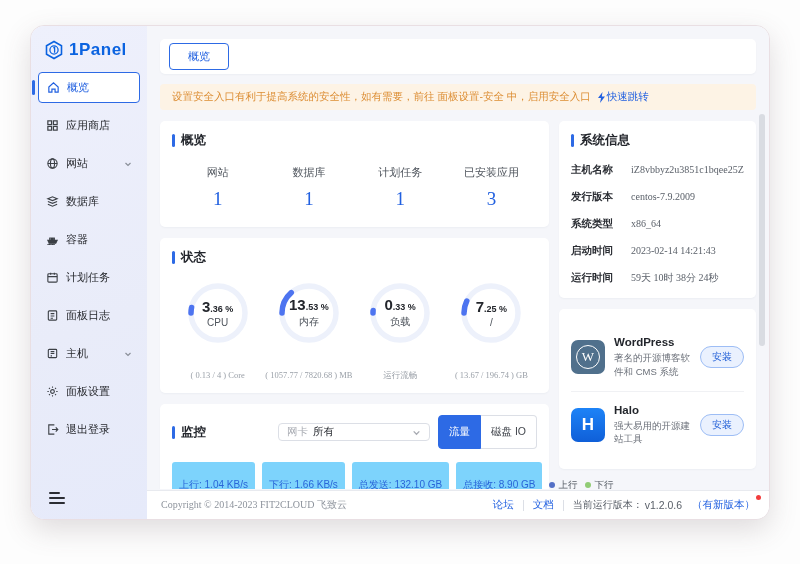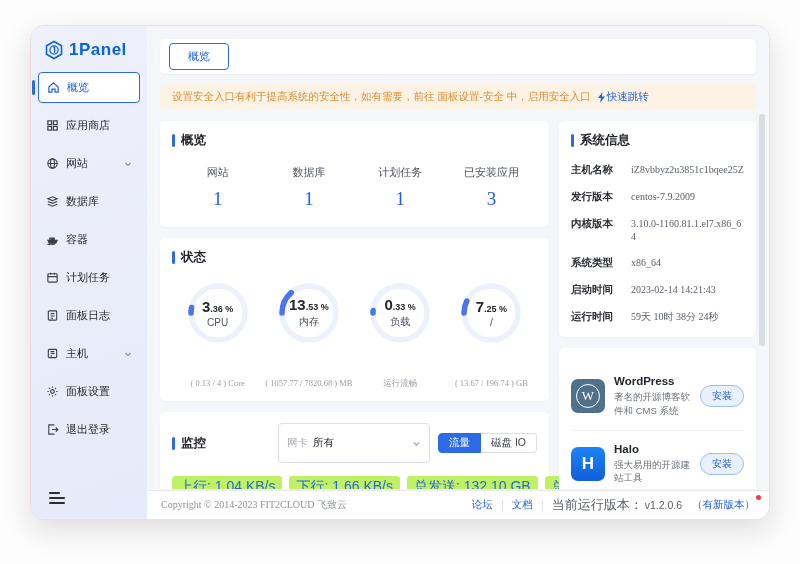--- a/index.html
+++ b/index.html
@@ -54,37 +54,37 @@
 
   
   .gauges { display:grid; grid-template-columns:repeat(4,1fr); margin-top:14px; }
   .gauge { text-align:center; }
   .gauge-ring { position:relative; width:66px; height:66px; margin:0 auto; }
   .gauge-ring svg { transform:rotate(-90deg); }
   .gauge-center { position:absolute; inset:0; display:flex; flex-direction:column; align-items:center; justify-content:center; }
   .g-num { font-weight:bold; color:#23262c; font-size:15px; line-height:1; }
   .g-num .frac { font-size:9px; font-weight:bold; }
   .g-label { font-size:10px; color:#4e545c; margin-top:3px; }
-  .g-caption { font-family:"Liberation Serif",serif; font-size:8.5px; color:#9aa0a8; margin-top:32px; }
+  .g-caption { font-family:"Liberation Serif",serif; font-size:8.5px; color:#9aa0a8; margin-top:24px; }
 
   
   .mon-head { display:flex; align-items:center; }
   .mon-controls { margin-left:auto; display:flex; align-items:center; gap:8px; }
-  .select { width:152px; height:40px; border:1px solid #dcdfe6; border-radius:4px; background:#fff;
+  .select { width:152px; height:18px; border:1px solid #dcdfe6; border-radius:4px; background:#fff;
     display:flex; align-items:center; padding:0 8px; font-size:10.5px; cursor:pointer; }
   .select .ph { color:#a8abb2; margin-right:5px; }
   .select .val { color:#23262c; }
   .select .chev { margin-left:auto; color:#a8abb2; }
   .btn-group { display:flex; }
-  .bg-btn { font-size:10.5px; padding:2px 10px; border:1px solid #dcdfe6; background:#fff; color:#42464d; cursor:pointer; }
+  .bg-btn { font-size:10.5px; padding:9px 10px; border:1px solid #dcdfe6; background:#fff; color:#42464d; cursor:pointer; }
   .bg-btn.first { border-radius:4px 0 0 4px; }
   .bg-btn.last { border-radius:0 4px 4px 0; border-left:none; }
   .bg-btn.on { background:#2d6ae5; border-color:#2d6ae5; color:#fff; }
   .chips { display:flex; align-items:center; gap:7px; margin-top:13px; }
-  .chip { background:#bef264; color:#2965d8; font-size:14px; padding:2px 7px; border-radius:3px; white-space:nowrap; }
+  .chip { background:#7dd3fc; color:#2965d8; font-size:10px; padding:16px 7px; border-radius:3px; white-space:nowrap; }
   .legend { margin-left:auto; display:flex; gap:8px; font-size:9.5px; color:#5a6069; white-space:nowrap; }
   .legend i { display:inline-block; width:6px; height:6px; border-radius:50%; margin-right:3px; }
   .y-unit { font-size:9px; color:#9aa0a8; margin-top:10px; }
 
   
   .sysrows { margin-top:14px; }
   .sysrow { display:flex; margin-bottom:13px; align-items:baseline; }
   .sys-label { width:60px; flex:0 0 60px; font-size:10.5px; color:#2b2e34; font-weight:bold; }
   .sys-value { font-family:"Liberation Serif",serif; font-size:10px; color:#5a6069; word-break:break-all; line-height:1.3; }
 
@@ -101,21 +101,21 @@
   .install-btn { flex:0 0 auto; font-size:10px; color:#2965d8; background:#eaf1fe; border:1px solid #9dbdf5;
     border-radius:11px; padding:3px 11px; cursor:pointer; white-space:nowrap; }
 
   
   .footer { position:absolute; left:0; right:0; bottom:0; height:29px; background:#fff; border-top:1px solid #e8eaef;
     display:flex; align-items:center; padding:0 14px; font-size:10px; color:#8d939c; z-index:5; }
   .footer .copy { font-family:"Liberation Serif",serif; }
   .f-right { margin-left:auto; display:flex; align-items:center; }
   .f-link { color:#2160e0; cursor:pointer; padding:0 9px; font-size:10.5px; }
   .f-sep { width:1px; height:11px; background:#dcdfe6; }
-  .f-ver { color:#5a6069; padding:0 2px 0 9px; font-size:13px; }
+  .f-ver { color:#5a6069; padding:0 2px 0 9px; font-size:10px; }
   .f-vernum { color:#5a6069; font-size:10.5px; }
   .f-new { color:#2160e0; cursor:pointer; position:relative; margin-left:10px; font-size:10.5px; }
   .f-new::after { content:""; position:absolute; right:-6px; top:-3px; width:5px; height:5px; background:#f23c3c; border-radius:50%; }
 
   .scrollbar { position:absolute; right:4px; top:88px; width:6px; height:232px; background:#cfd3da; border-radius:3px; opacity:.75; }
 </style>
 </head>
 <body>
 
 <div class="stage">
@@ -369,24 +369,20 @@
           <div class="card">
             <div class="card-title">系统信息</div>
             <div class="sysrows">
               <div class="sysrow">
                 <span class="sys-label">主机名称</span>
                     <span class="sys-value">iZ8vbbyz2u3851c1bqee25Z</span>
               </div>
               <div class="sysrow">
                 <span class="sys-label">发行版本</span>
                     <span class="sys-value">centos-7.9.2009</span>
-              </div>
-              <div class="sysrow">
-                <span class="sys-label">内核版本</span>
-                    <span class="sys-value">3.10.0-1160.81.1.el7.x86_64</span>
               </div>
               <div class="sysrow">
                 <span class="sys-label">系统类型</span>
                     <span class="sys-value">x86_64</span>
               </div>
               <div class="sysrow">
                 <span class="sys-label">启动时间</span>
                     <span class="sys-value">2023-02-14 14:21:43</span>
               </div>
               <div class="sysrow" style="margin-bottom:2px;">

